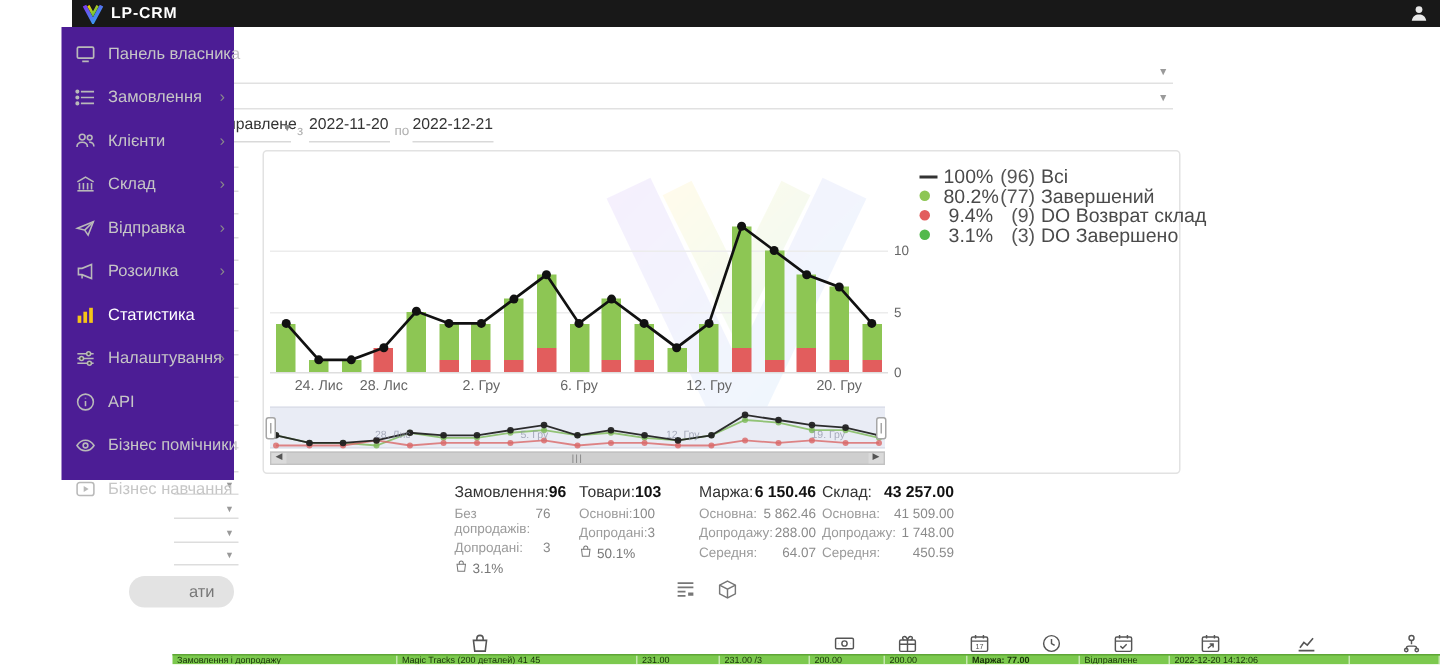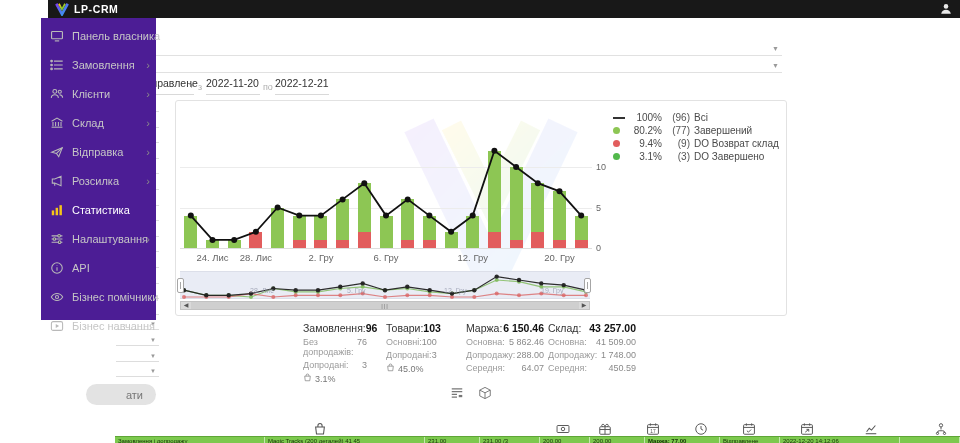--- a/index.html
+++ b/index.html
@@ -46,21 +46,21 @@
   .plotwrap { position:absolute; left:4px; top:20px; width:412px; height:127px; }
   .gridline { position:absolute; left:0; width:412px; height:1px; background:#ececec; }
   .gridline.zero { background:#dedede; }
   .ylab { position:absolute; left:420px; width:16px; font-size:9px; color:#666; text-align:left; }
   .bar { position:absolute; bottom:0; width:13px; display:flex; flex-direction:column; justify-content:flex-end; }
   .seg.g { background:#8dc654; }
   .seg.r { background:#e25d5d; }
   .linesvg { position:absolute; left:0; top:0; overflow:visible; }
   .xlab { position:absolute; top:151px; font-size:9.5px; color:#666; transform:translateX(-50%); white-space:nowrap; }
 
-  .legend { position:absolute; left:437px; top:10px; font-size:10px; color:#4a4a4a; }
+  .legend { position:absolute; left:437px; top:10px; font-size:13px; color:#4a4a4a; }
   .lrow { display:flex; align-items:center; height:13px; }
   .lmark { width:16px; display:flex; justify-content:flex-start; align-items:center; }
   .ldot { width:7px; height:7px; border-radius:50%; }
   .lline { width:12px; height:2px; background:#333; }
   .lpct { width:33px; text-align:right; margin-right:4px; }
   .lcnt { width:24px; text-align:right; margin-right:4px; color:#555; }
   .llab { white-space:nowrap; }
 
   .nav { position:absolute; left:4px; top:170px; width:410px; height:28px; background:#e9ecf5;
     border-top:1px solid #dcdfe9; border-bottom:1px solid #dcdfe9; }
@@ -591,21 +591,21 @@
         </div>
         <div class="stat-row">
           <span>Допродані:</span>
           <span class="v">3</span>
         </div>
         <div class="upsell">
           <span><svg viewBox="0 0 16 16" fill="none" stroke="currentColor" stroke-width="1.2">
               <path d="M3 5.6h10l-1 8.2H4L3 5.6z"></path>
               <path d="M5.6 5.6V4.2a2.4 2.4 0 0 1 4.8 0v1.4"></path>
             </svg></span>
-          <span>45.0%</span>
+          <span>50.1%</span>
         </div>
       </div>
       <div class="stat" style="left: 466px; width: 78px;">
         <div class="stat-title">
           <span>Маржа:</span>
           <b>6 150.46</b>
         </div>
         <div class="stat-row">
           <span>Основна:</span>
           <span class="v">5 862.46</span>

